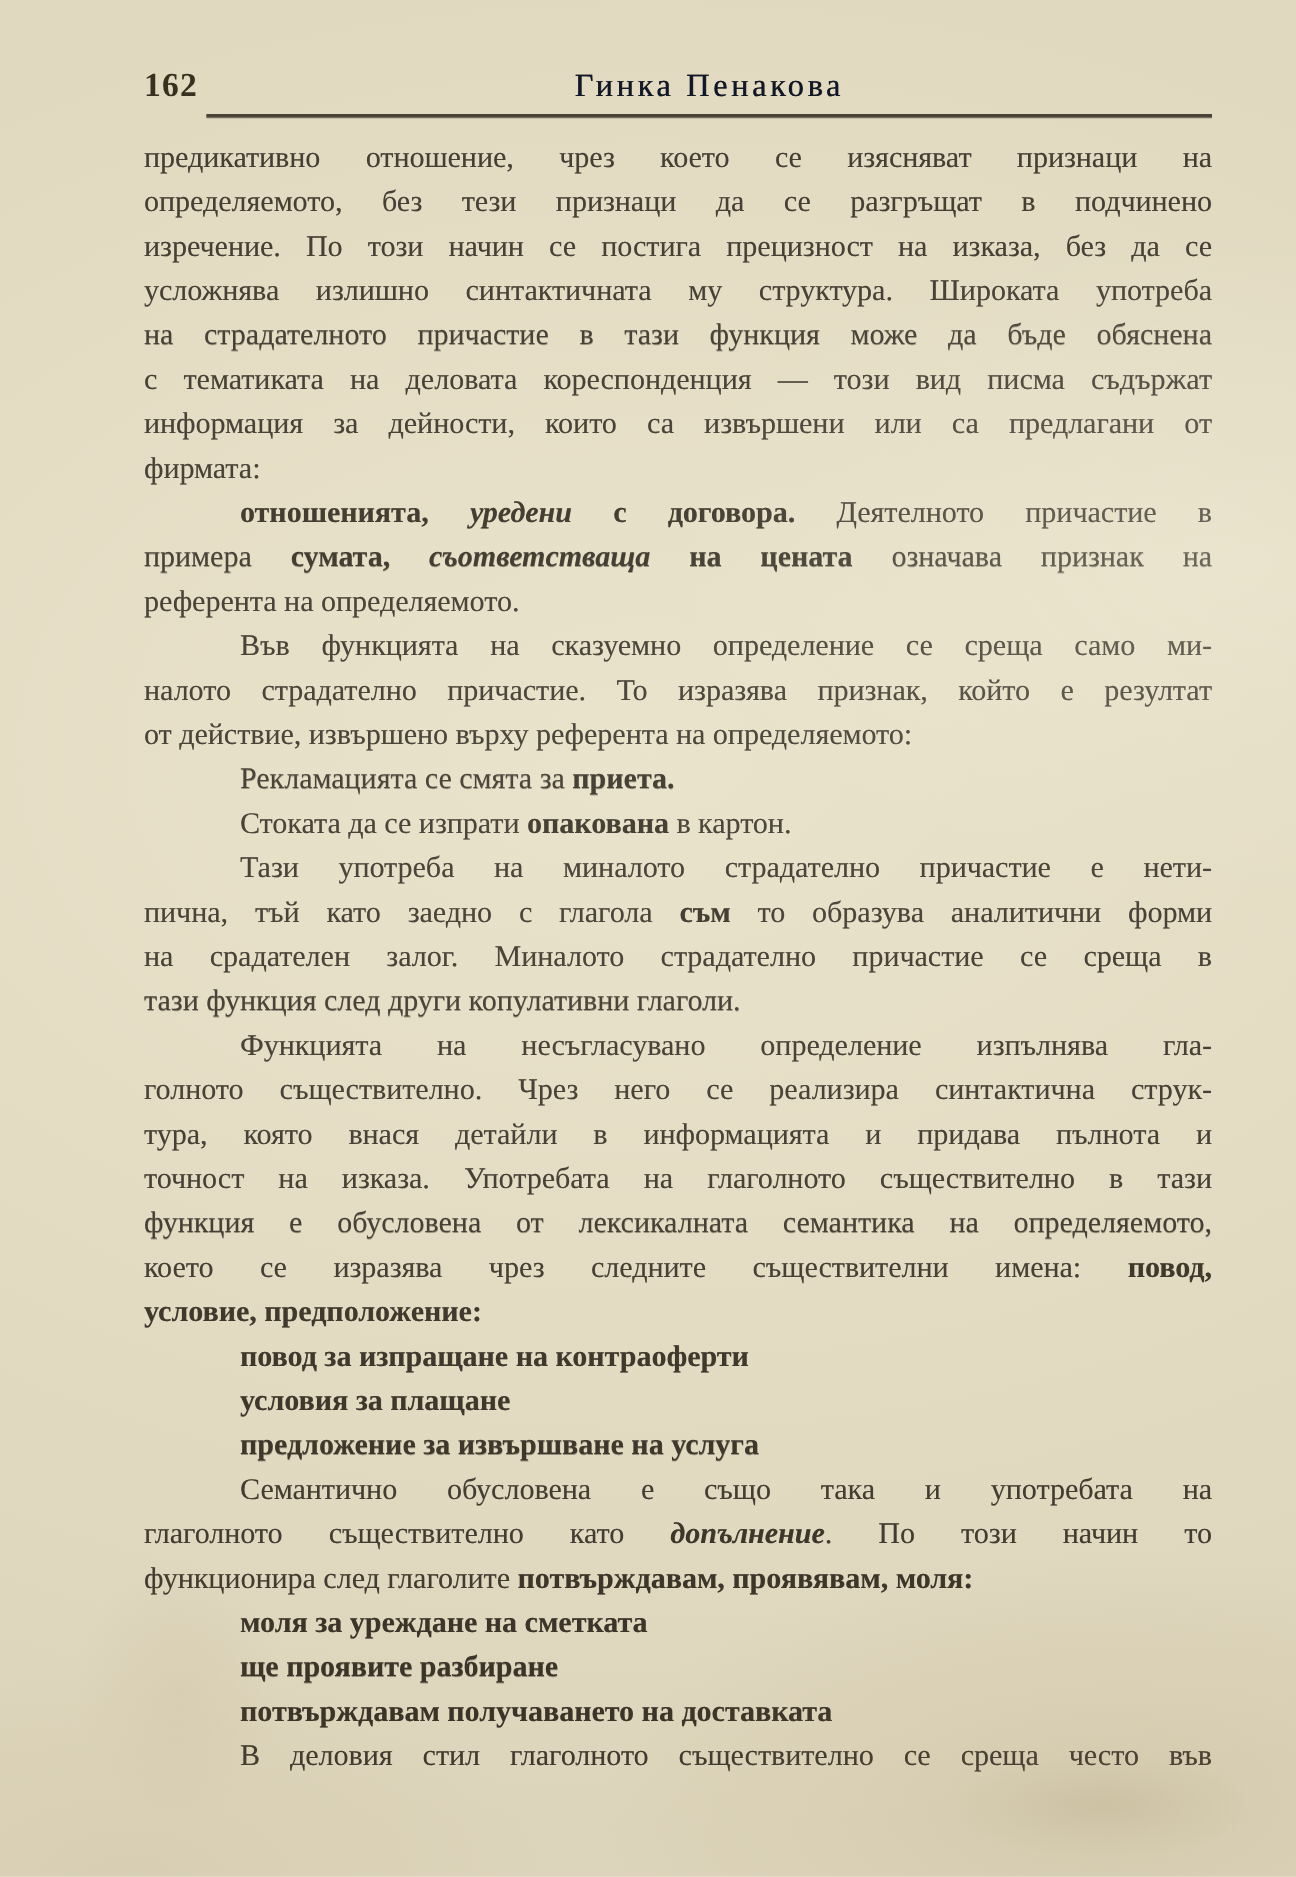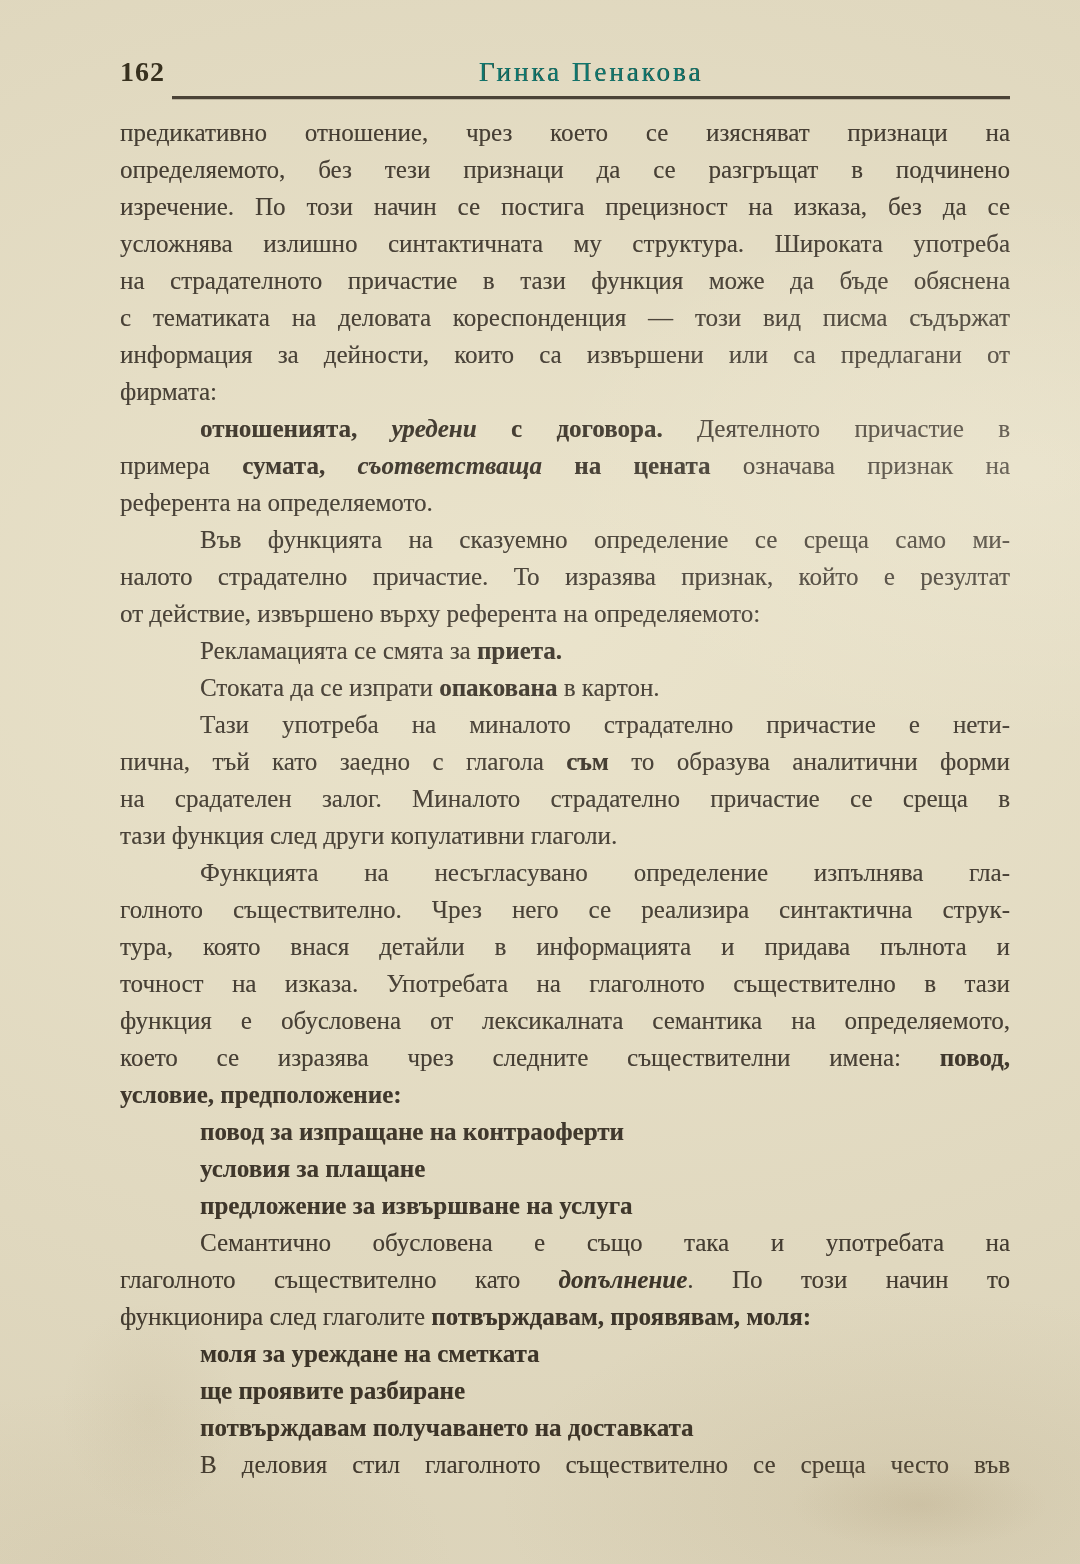--- a/index.html
+++ b/index.html
@@ -33,21 +33,21 @@
   .header-row{display:flex;align-items:baseline;}
   .page-number{
     font-size:28px;font-weight:bold;letter-spacing:1px;
     width:50px;flex:0 0 auto;
     color:#38311f;
   }
   .header-right{flex:1 1 auto;margin-left:2px;}
   .running-head{
     display:block;text-align:center;
     font-size:27px;letter-spacing:3px;
-    color:#0f766e;
+    color:#0f172a;
     text-shadow:0.4px 0 0 #38311f;
   }
   .rule{
     height:3px;background:#4b4337;margin-top:8px;
     box-shadow:0 1px 0 rgba(75,67,55,0.25);
   }
 
   .body-block{
     margin:15px 70px 0 120px;
     font-size:25px;

